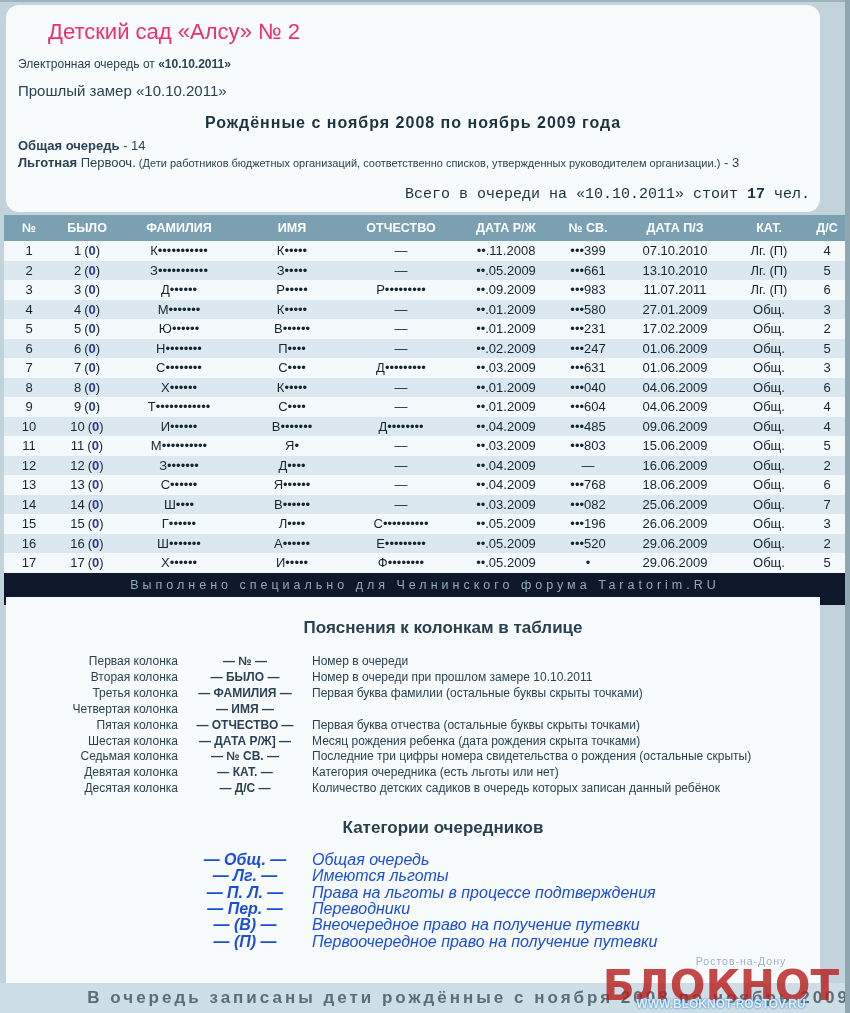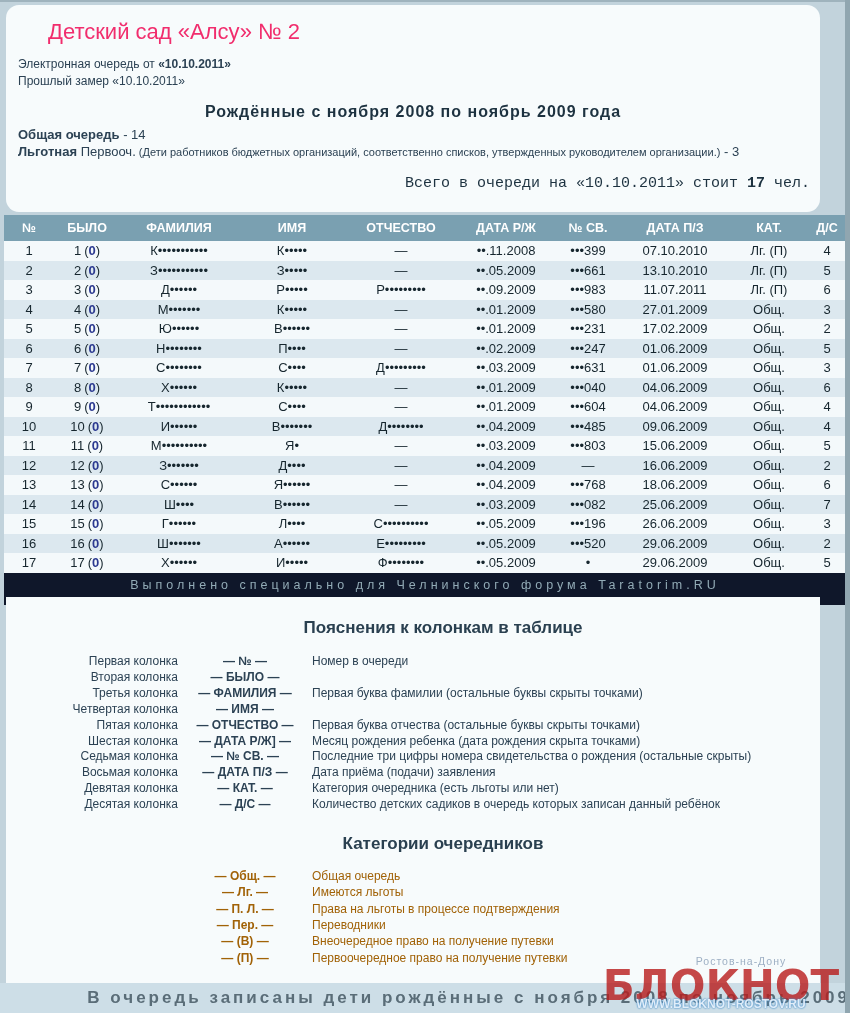--- a/index.html
+++ b/index.html
@@ -10,21 +10,21 @@
     position:relative;overflow:hidden;
     color:#1d3240;
   }
   .top-edge{position:absolute;top:0;left:0;width:850px;height:2px;background:#9fb3bd;}
   .right-edge{position:absolute;top:0;right:0;width:5px;height:1013px;background:#90a6b0;}
 
   
   .panel-top{position:absolute;left:6px;top:5px;width:814px;height:207px;background:#f7fbfc;border-radius:13px;}
   .page-title{margin:14px 0 0 42px;font-size:22px;color:#f12d6d;}
   .info-line-1{margin:12px 0 0 12px;font-size:12px;color:#2c4254;}
-  .info-line-2{margin:3px 0 0 12px;font-size:12px;color:#2c4254;}
+  .info-line-2{margin:11px 0 0 12px;font-size:15px;color:#2c4254;}
   .birth-title{margin-top:15px;text-align:center;font-size:16px;font-weight:bold;letter-spacing:1px;color:#1d3240;}
   .general-line{margin:6px 0 0 12px;font-size:13px;color:#2c4254;}
   .lgot-line{margin:2px 0 0 12px;font-size:13px;color:#2c4254;}
   .lgot-note{font-size:11px;}
   .total-line{margin:16px 10px 0 0;text-align:right;font-size:15px;color:#1d3240;font-family:Liberation Mono, monospace;}
   .b{font-weight:bold;} .i{}
 
   
   .table-wrap{position:absolute;left:4px;top:215px;width:842px;}
   table.queue{border-collapse:collapse;table-layout:fixed;width:842px;}
@@ -54,21 +54,21 @@
   }
 
   
   .panel-bottom{position:absolute;left:6px;top:597px;width:814px;height:386px;background:#f7fbfc;}
   .section-title{margin-top:21px;text-align:center;font-size:17px;font-weight:bold;color:#2a4050;padding-left:60px;}
   .legend{margin-top:16px;font-size:12px;color:#2c4254;}
   .legend-row{display:grid;grid-template-columns:178px 122px 1fr;line-height:15.9px;}
   .legend-label{text-align:right;padding-right:6px;}
   .legend-code{text-align:center;font-weight:bold;white-space:nowrap;}
   .legend-desc{text-align:left;padding-left:6px;}
-  .cats{margin-top:14px;font-size:12px;color:#a16207;}
+  .cats{margin-top:14px;font-size:16px;color:#1d4ed8;font-style:italic;}
   .cats .legend-row{line-height:16.3px;}
 
   
   .watermark{position:absolute;right:4px;bottom:2px;width:250px;text-align:center;pointer-events:none;}
   .wm-city{font-size:10.5px;letter-spacing:1px;color:#8fa3bb;opacity:.85;text-align:center;padding-left:40px;}
   .wm-brand{font-size:42px;line-height:38px;font-weight:bold;color:#b91c1c;opacity:.8;font-family:"DejaVu Sans",sans-serif;}
   .wm-url{font-size:12px;font-weight:bold;color:#e3effb;opacity:.95;margin-top:-8px;text-shadow:0 0 2px #4a90c8,0 0 2px #4a90c8;}
 </style>
 </head>
 <body>
@@ -348,20 +348,21 @@
 
       <div class="legend-row">
         <span class="legend-label">Первая колонка</span>
         <span class="legend-code">— № —</span>
         <span class="legend-desc">Номер в очереди</span>
       </div>
 
       <div class="legend-row">
         <span class="legend-label">Вторая колонка</span>
         <span class="legend-code">— БЫЛО —</span>
+        <span class="legend-desc">Номер в очереди при прошлом замере 10.10.2011</span>
       </div>
 
       <div class="legend-row">
         <span class="legend-label">Третья колонка</span>
         <span class="legend-code">— ФАМИЛИЯ —</span>
         <span class="legend-desc">Первая буква фамилии (остальные буквы скрыты точками)</span>
       </div>
 
       <div class="legend-row">
         <span class="legend-label">Четвертая колонка</span>
@@ -379,25 +380,20 @@
         <span class="legend-code">— ДАТА Р/Ж] —</span>
         <span class="legend-desc">Месяц рождения ребенка (дата рождения скрыта точками)</span>
       </div>
 
       <div class="legend-row">
         <span class="legend-label">Седьмая колонка</span>
         <span class="legend-code">— № СВ. —</span>
         <span class="legend-desc">Последние три цифры номера свидетельства о рождения (остальные скрыты)</span>
       </div>
 
-      <div class="legend-row">
-        <span class="legend-label">Восьмая колонка</span>
-        <span class="legend-code">— ДАТА П/З —</span>
-        <span class="legend-desc">Дата приёма (подачи) заявления</span>
-      </div>
 
       <div class="legend-row">
         <span class="legend-label">Девятая колонка</span>
         <span class="legend-code">— КАТ. —</span>
         <span class="legend-desc">Категория очередника (есть льготы или нет)</span>
       </div>
 
       <div class="legend-row">
         <span class="legend-label">Десятая колонка</span>
         <span class="legend-code">— Д/С —</span>

